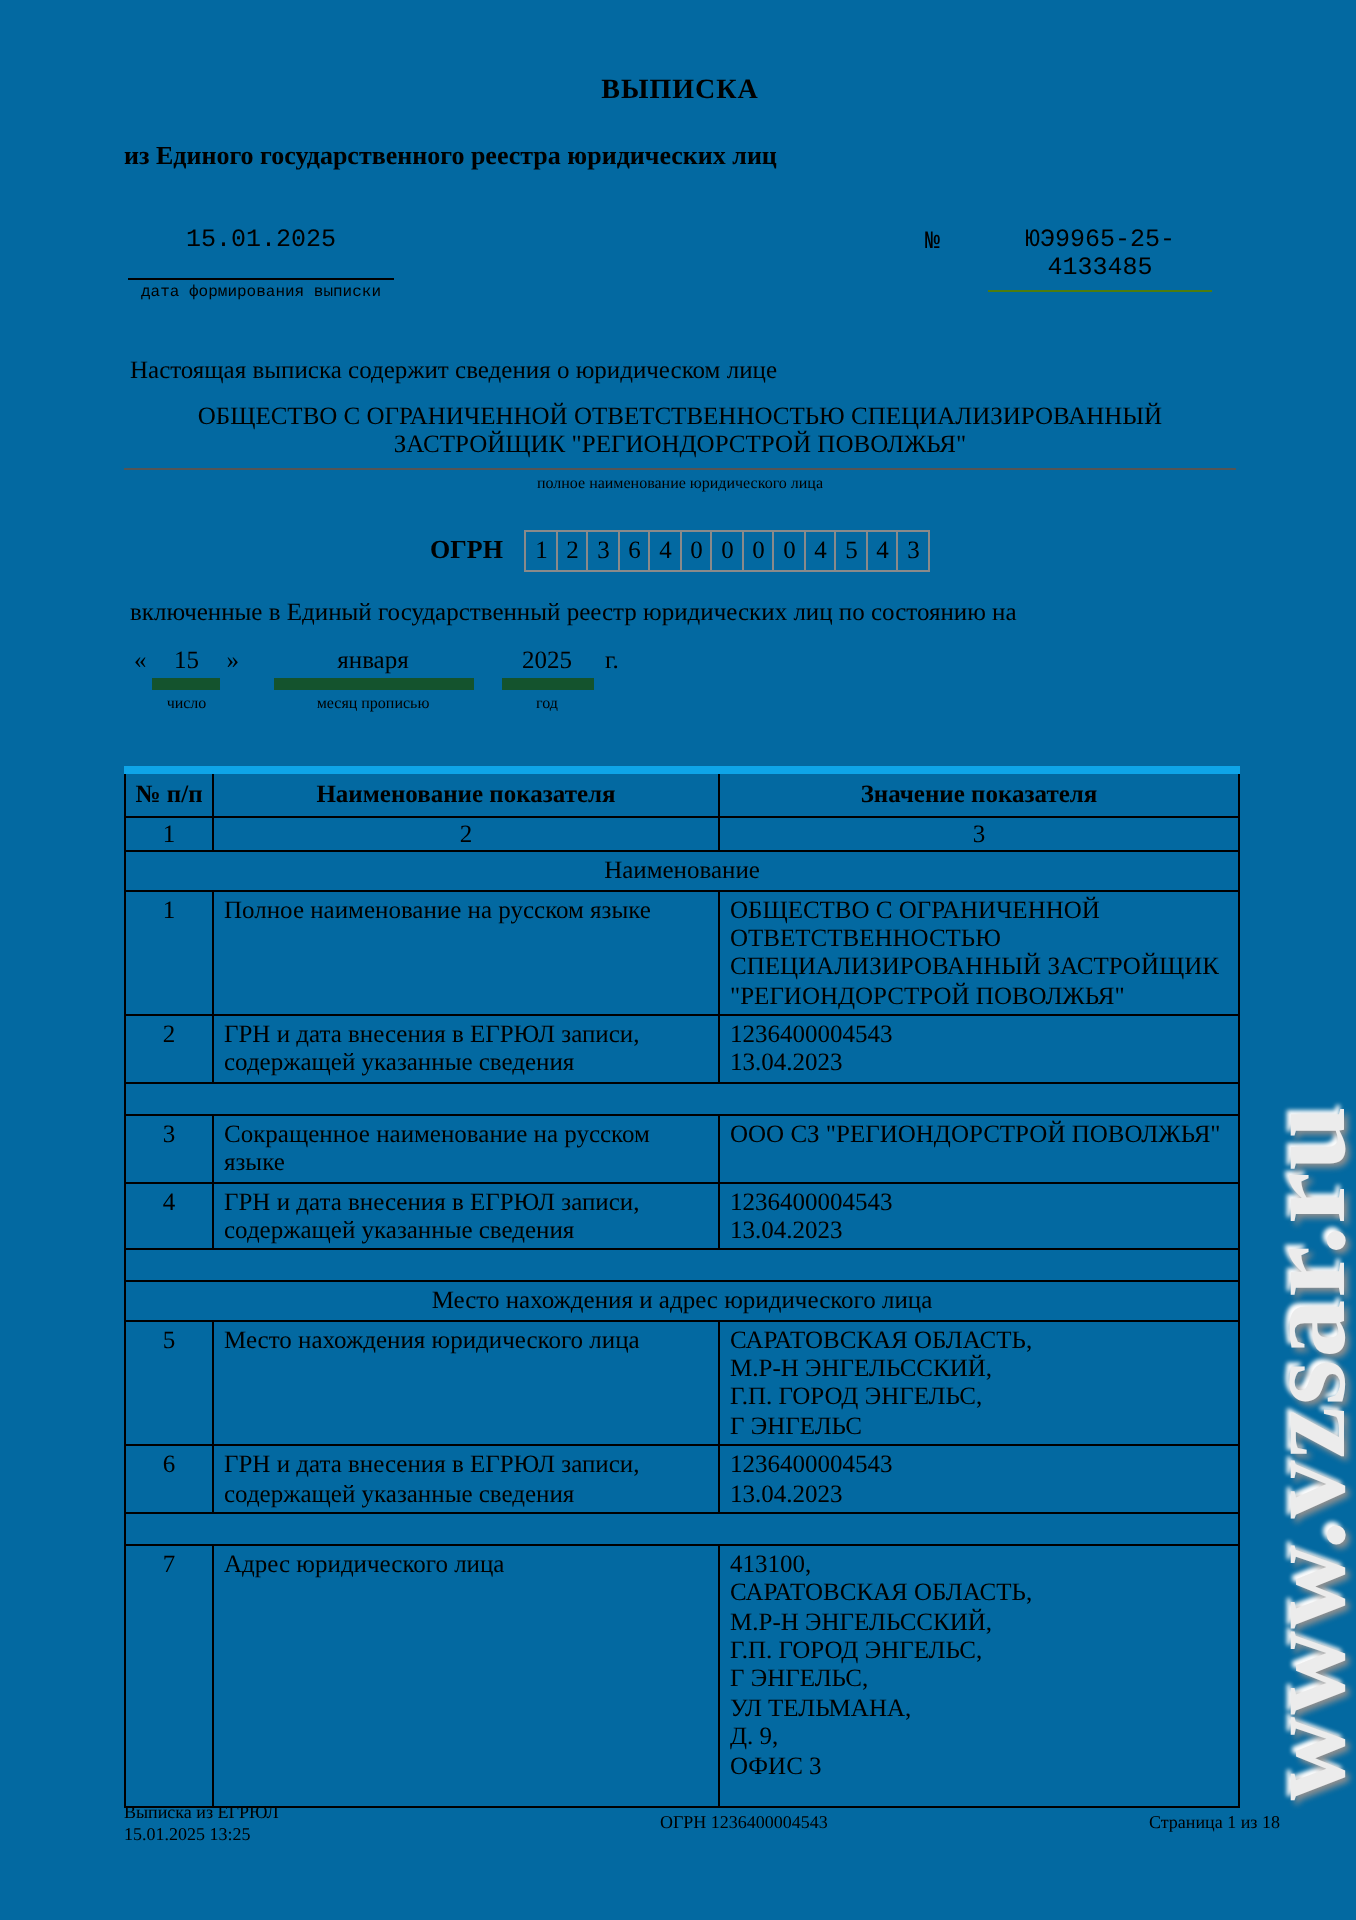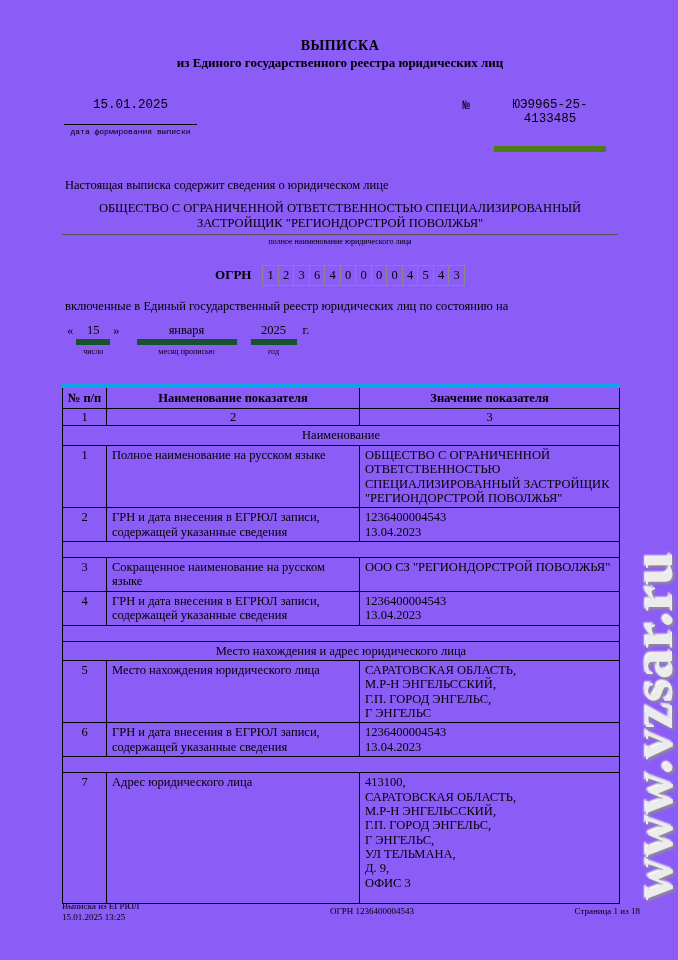--- a/index.html
+++ b/index.html
@@ -2,38 +2,38 @@
 <html><head>
 <meta charset="utf-8">
 <style>
   * { margin: 0; padding: 0; box-sizing: border-box; }
   html, body { background: #888; }
   .page {
     position: relative;
     width: 678px;
     height: 960px;
     margin: 0 auto;
-    background: #8b5cf6;
+    background: #0369a1;
     overflow: hidden;
     font-family: "Liberation Serif", "DejaVu Serif", serif;
     color: #000;
     font-size: 12.5px;
     line-height: 1.15;
     padding: 38px 60px 0 62px;
   }
   .doc-title { text-align: center; font-size: 14px; font-weight: bold; letter-spacing: 0.5px; }
-  .doc-subtitle { text-align: center; font-size: 13px; font-weight: bold; margin-top: 2px; }
+  .doc-subtitle { text-align: left; font-size: 13px; font-weight: bold; margin-top: 17px; }
 
   .meta-row { display: flex; justify-content: space-between; align-items: flex-start; margin-top: 27px; padding-right: 0; font-family: Liberation Mono, monospace; }
   .date-block { width: 133px; margin-left: 2px; }
   .date-value { text-align: center; padding-bottom: 12px; border-bottom: 1px solid #000; }
   .small-label { font-size: 8px; text-align: center; padding-top: 2px; }
   .num-group { display: flex; align-items: flex-start; gap: 24px; margin-right: 12px; }
   .num-sign { padding-top: 1px; }
-  .num-block { width: 112px; border-bottom: 6px solid #4d7c0f; padding-bottom: 19px; }
+  .num-block { width: 112px; border-bottom: 1px solid #4d7c0f; padding-bottom: 3px; }
   .num-line { text-align: center; }
 
   .intro-line { margin-top: 26px; padding-left: 3px; }
 
   .company-block { margin-top: 9px; }
   .company-name { text-align: center; font-size: 12.5px; max-width: 566px; margin: 0 auto; border-bottom: 1px solid #555; padding-bottom: 4px; }
   .ogrn-row { display: flex; justify-content: center; align-items: center; gap: 12px; margin-top: 19px; }
   .ogrn-label { font-weight: bold; font-size: 13px; }
   .ogrn-boxes { display: flex; }
   .ogrn-box {

